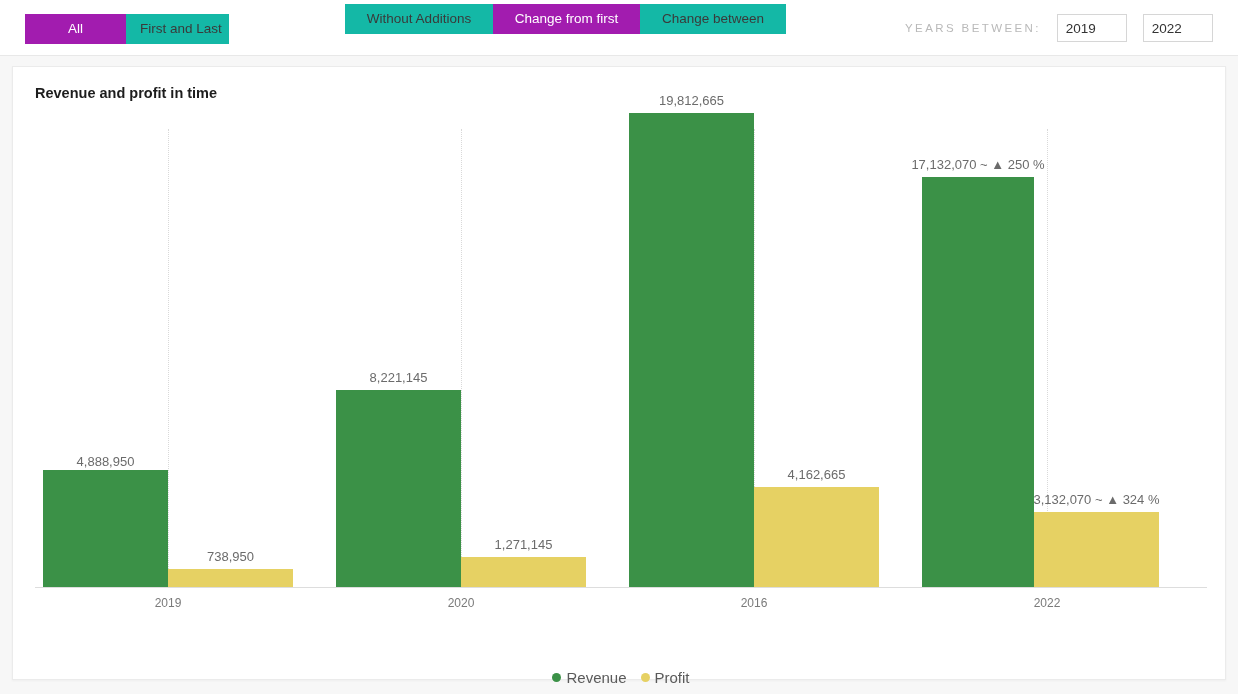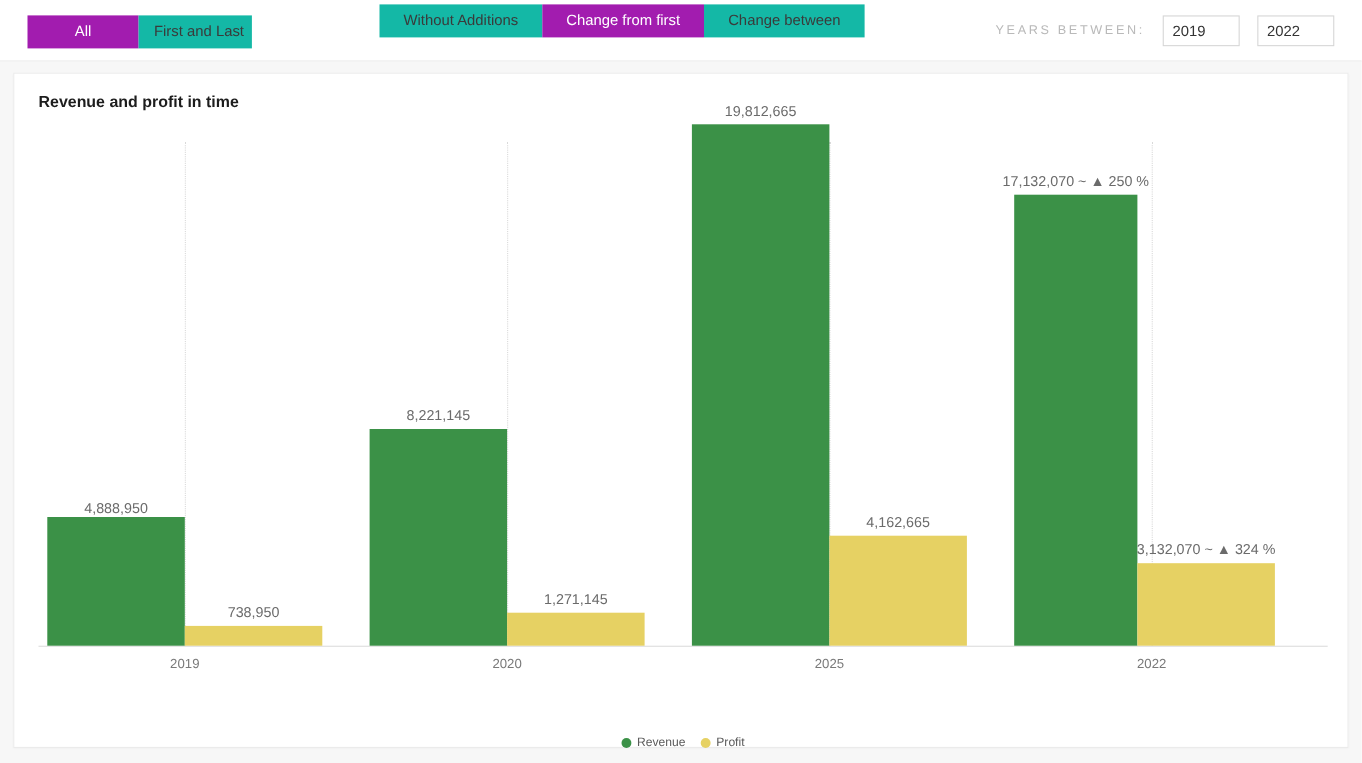--- a/index.html
+++ b/index.html
@@ -192,21 +192,21 @@
     top: 562px;
     display: flex;
     justify-content: center;
     align-items: center;
     gap: 14px;
   }
   .legend-item {
     display: flex;
     align-items: center;
     gap: 5px;
-    font-size: 11px;
+    font-size: 15px;
     color: #5a5a5a;
     cursor: pointer;
   }
   .legend-dot {
     width: 9px; height: 9px;
     border-radius: 50%;
     display: inline-block;
   }
 </style>
 </head>
@@ -277,21 +277,21 @@
             <div class="bars">
               <div class="bar-col" style="width: 125px;">
                 <div class="bar-label" style="bottom: 474px;">19,812,665</div>
                 <div class="bar revenue" style="height: 474px; background: rgb(59, 145, 71);"></div>
               </div>
               <div class="bar-col" style="width: 125px;">
                 <div class="bar-label" style="bottom: 100px;">4,162,665</div>
                 <div class="bar profit" style="height: 100px; background: rgb(230, 209, 99);"></div>
               </div>
             </div>
-            <div class="tick-label">2025</div>
+            <div class="tick-label">2016</div>
           </div>
           <div class="group" style="left: 887px; width: 250px;">
             <div class="bars">
               <div class="bar-col" style="width: 112px;">
                 <div class="bar-label" style="bottom: 410px;">17,132,070 ~ ▲ 250 %</div>
                 <div class="bar revenue" style="height: 410px; background: rgb(59, 145, 71);"></div>
               </div>
               <div class="bar-col" style="width: 125px;">
                 <div class="bar-label" style="bottom: 75px;">3,132,070 ~ ▲ 324 %</div>
                 <div class="bar profit" style="height: 75px; background: rgb(230, 209, 99);"></div>

